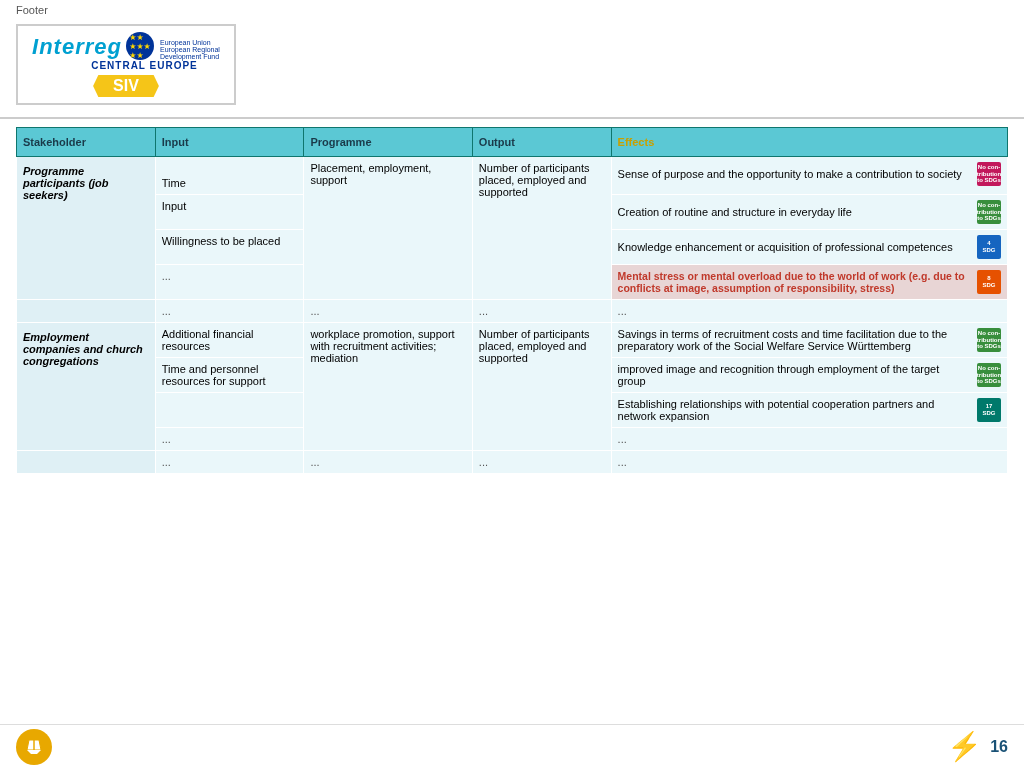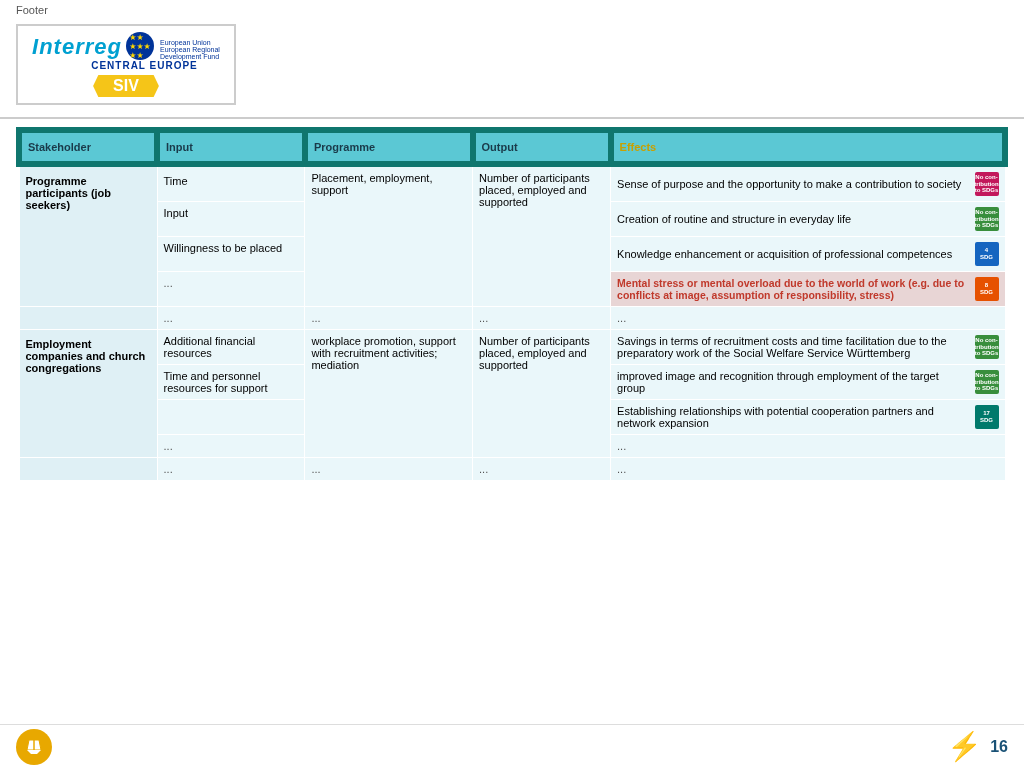--- a/index.html
+++ b/index.html
@@ -18,31 +18,31 @@
     .eu-stars { font-size: 8px; color: gold; }
     .central-europe { font-size: 10px; color: #003399; font-weight: 700; text-align: center; letter-spacing: 1px; margin-left: 37px; }
     .siv-badge { background: #f5c518; color: #fff; font-weight: 900; font-size: 16px; padding: 2px 20px; margin-top: 4px; clip-path: polygon(8% 0%, 92% 0%, 100% 50%, 92% 100%, 8% 100%, 0% 50%); }
 
     
     .divider { height: 2px; background: #ccc; margin: 4px 0; }
 
     
     .table-container { padding: 0 16px; margin-top: 8px; }
     table { width: 100%; border-collapse: collapse; font-size: 11px; }
-    th { background: #5bc8d4; color: #1a3a4a; font-weight: 700; padding: 8px 6px; text-align: left; border: 6px solid #0f766e; }
+    th { background: #5bc8d4; color: #1a3a4a; font-weight: 700; padding: 8px 6px; text-align: left; border: 1px solid #0f766e; }
     th:first-child { background: #5bc8d4; }
     td { padding: 5px 6px; border: 1px solid #fff; vertical-align: top; }
 
     
     .row-header-col { background: #dff0f5; font-weight: 700; }
     .row-light { background: #eaf7fa; }
     .row-effects-normal { background: #eaf7fa; }
     .row-effects-red { background: #e8d5d5; color: #c0392b; font-weight: 700; font-size: 10.5px; }
 
-    .stakeholder-cell { font-weight: 700; font-size: 11px; vertical-align: top; }
+    .stakeholder-cell { font-weight: 700; font-size: 11px; vertical-align: top; font-style: italic; }
 
     
     .sdg-icon { width: 24px; height: 24px; display: inline-flex; align-items: center; justify-content: center; border-radius: 2px; font-size: 7px; font-weight: 700; color: #fff; text-align: center; line-height: 1.1; float: right; margin-left: 4px; flex-shrink: 0; }
     .sdg-pink { background: #c2185b; }
     .sdg-green { background: #388e3c; }
     .sdg-blue { background: #1976d2; }
     .sdg-orange { background: #e65100; }
     .sdg-teal { background: #00695c; }
 
     .effects-row { display: flex; align-items: center; justify-content: space-between; gap: 4px; }
@@ -93,21 +93,21 @@
         <th style="width:14%">Output</th>
         <th style="width:40%; color:#c8a000; background:#5bc8d4;">Effects</th>
       </tr>
     </thead>
     <tbody>
 
       <tr>
         <td class="stakeholder-cell row-header-col" rowspan="4" style="vertical-align:top; padding-top:8px;">
           <span>Programme participants (job seekers)</span>
         </td>
-        <td class="row-light" style="padding-top:8px;">
+        <td class="row-light" style="padding-top:20px;">
           <span>Time</span>
         </td>
         <td class="row-light" rowspan="4" style="vertical-align:top;">
           <span>Placement, employment, support</span>
         </td>
         <td class="row-light" rowspan="4" style="vertical-align:top;">
           <span>Number of participants placed, employed and supported</span>
         </td>
         <td class="row-effects-normal">
           <div class="effects-row">

